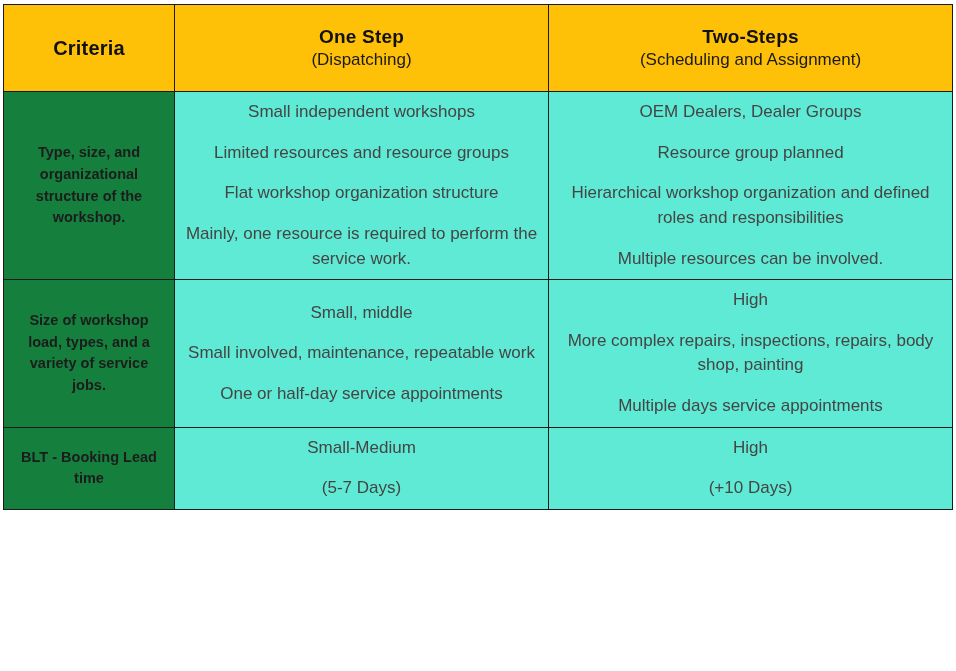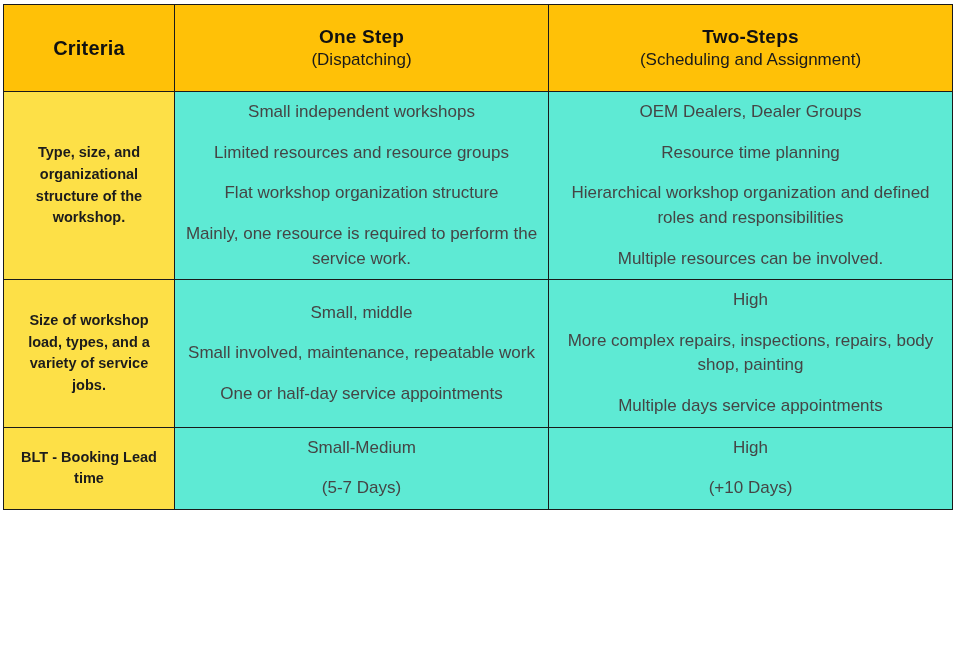--- a/index.html
+++ b/index.html
@@ -69,21 +69,21 @@
     line-height: 1.35;
     margin-top: 0;
     color: #1a1a1a;
   }
   thead th.criteria-head .hdr-main {
     font-size: 20px;
   }
 
   
   td.criteria-cell {
-    background: #fde047;
+    background: #15803d;
     text-align: center;
     font-weight: bold;
     font-size: 14.5px;
     line-height: 1.5;
     color: #1c1c1c;
     padding: 8px 14px;
   }
 
   
   td.content-cell {
@@ -140,21 +140,21 @@
         <tr class="row-0">
           <td class="criteria-cell">Type, size, and organizational structure of the workshop.</td>
           <td class="content-cell">
             <p>Small independent workshops</p>
             <p>Limited resources and resource groups</p>
             <p>Flat workshop organization structure</p>
             <p>Mainly, one resource is required to perform the service work.</p>
           </td>
           <td class="content-cell">
             <p>OEM Dealers, Dealer Groups</p>
-            <p>Resource time planning</p>
+            <p>Resource group planned</p>
             <p>Hierarchical workshop organization and defined roles and responsibilities</p>
             <p>Multiple resources can be involved.</p>
           </td>
         </tr>
         <tr class="row-2">
           <td class="criteria-cell">Size of workshop load, types, and a variety of service jobs.</td>
           <td class="content-cell">
             <p>Small, middle</p>
             <p>Small involved, maintenance, repeatable work</p>
             <p>One or half-day service appointments</p>

